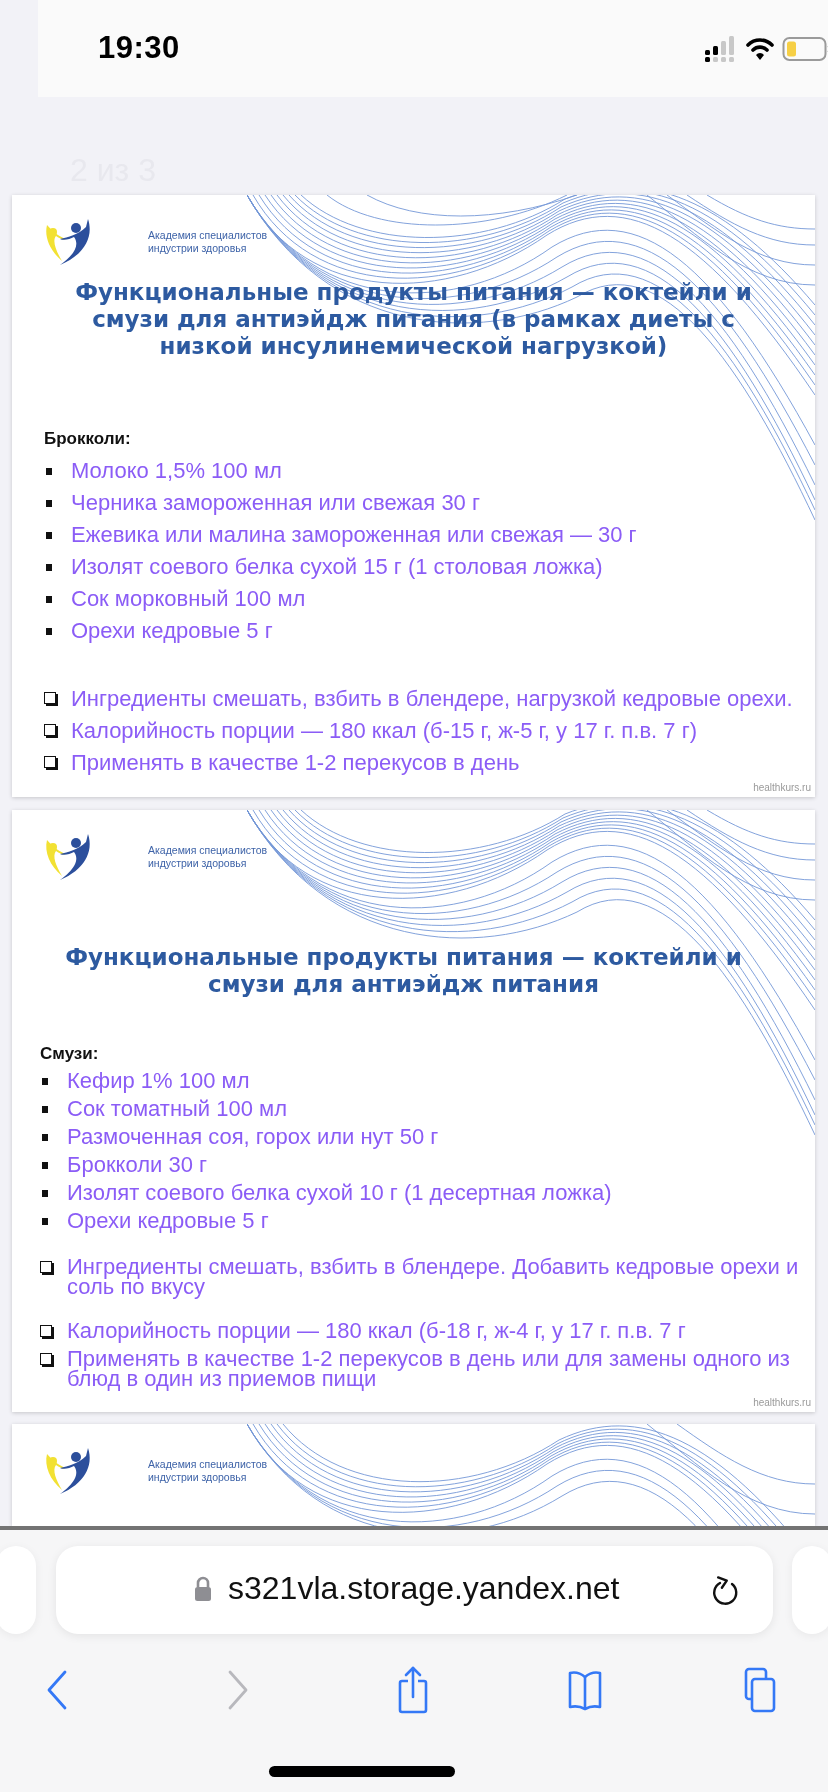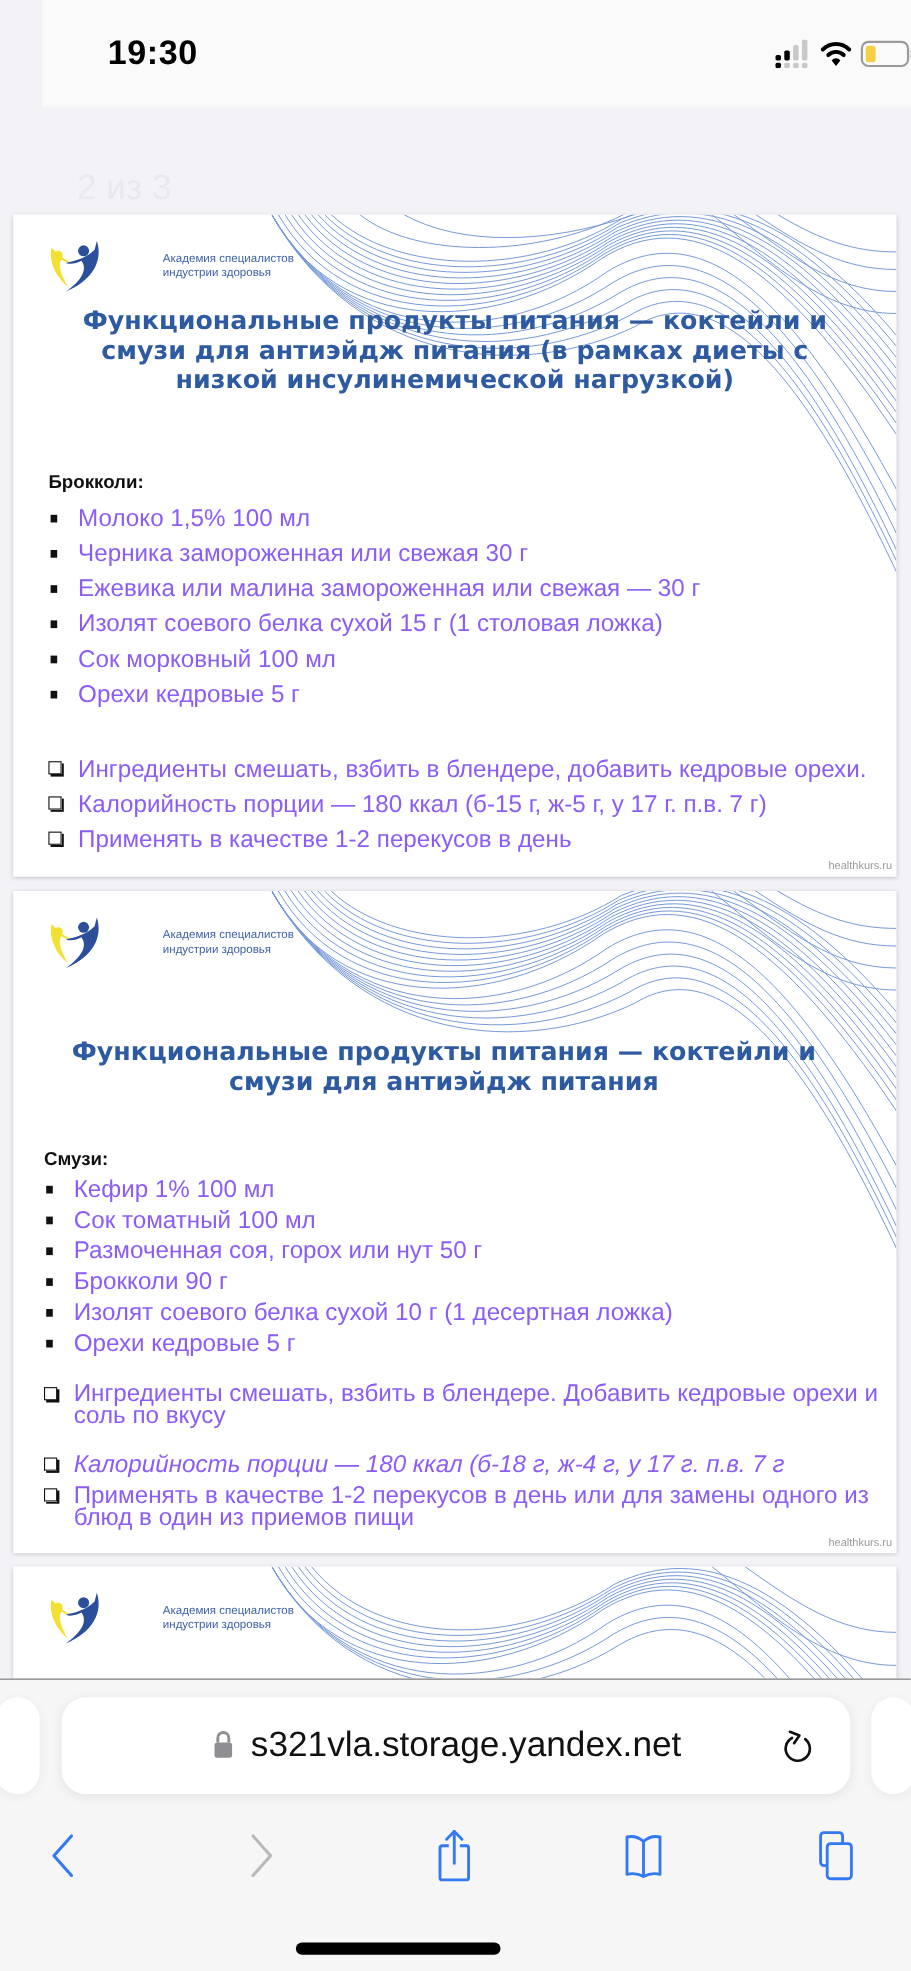--- a/index.html
+++ b/index.html
@@ -12,21 +12,21 @@
   .slide .wave { position: absolute; left: 235px; top: 0; width: 568px; height: 330px; }
   .logo { position: absolute; left: 32px; top: 22px; display: flex; align-items: center; gap: 48px; }
   .logo-text { font-size: 10.5px; color: #3e63a8; line-height: 13px; margin-left: 6px; font-family: "Liberation Sans", sans-serif; }
   .slide-title { position: absolute; left: 0; width: 803px; text-align: center; color: #2d5aa0; font-weight: bold; font-size: 23px; line-height: 27px; font-family: "DejaVu Sans", sans-serif; }
   .section-label { position: absolute; font-weight: bold; font-size: 17px; color: #111; font-family: "Liberation Sans", sans-serif; }
   .list { position: absolute; list-style: none; font-size: 22px; color: #8b5cf6; font-family: "Liberation Sans", sans-serif; }
   .list li { position: relative; padding-left: 27px; }
   .bullet-sq { position: absolute; left: 2px; width: 6px; height: 7px; background: #111; }
   .check-box { position: absolute; left: 0; width: 12px; height: 12px; border: 1.6px solid #111; box-shadow: 2px 2px 0 #111; }
   .watermark { position: absolute; right: 4px; bottom: 4px; font-size: 10px; color: #9a9a9a; font-family: "Liberation Sans", sans-serif; }
-  .bottom-bar { position: absolute; left: 0; top: 1526px; width: 828px; height: 266px; background: #f6f6f7; border-top: 1px solid #737373; }
+  .bottom-bar { position: absolute; left: 0; top: 1526px; width: 828px; height: 266px; background: #f6f6f7; border-top: 4px solid #737373; }
   .url-pill { position: absolute; left: 56px; top: 16px; width: 717px; height: 88px; background: #fff; border-radius: 22px; box-shadow: 0 2px 10px rgba(0,0,0,0.08); }
   .side-pill { position: absolute; top: 16px; width: 40px; height: 88px; background: #fff; border-radius: 22px; box-shadow: 0 2px 10px rgba(0,0,0,0.06); }
   .url-text { position: absolute; left: 172px; top: 24px; font-size: 32px; color: #111; font-family: "Liberation Sans", sans-serif; }
   .toolbar-btn { position: absolute; top: 130px; width: 60px; height: 60px; display: flex; align-items: center; justify-content: center; }
   .home-indicator { position: absolute; left: 269px; top: 1766px; width: 186px; height: 11px; background: #000; border-radius: 6px; }
 </style>
 </head>
 <body>
 
 <div class="status-bar">
@@ -104,21 +104,21 @@
   <div class="section-label" style="left:32px; top:234px;">Брокколи:</div>
   <ul class="list" style="left:32px; top:260px; line-height:32px;">
     <li><span class="bullet-sq" style="top:13px"></span><span>Молоко 1,5% 100 мл</span></li>
     <li><span class="bullet-sq" style="top:13px"></span><span>Черника замороженная или свежая 30 г</span></li>
     <li><span class="bullet-sq" style="top:13px"></span><span>Ежевика или малина замороженная или свежая — 30 г</span></li>
     <li><span class="bullet-sq" style="top:13px"></span><span>Изолят соевого белка сухой 15 г (1 столовая ложка)</span></li>
     <li><span class="bullet-sq" style="top:13px"></span><span>Сок морковный 100 мл</span></li>
     <li><span class="bullet-sq" style="top:13px"></span><span>Орехи кедровые 5 г</span></li>
   </ul>
   <ul class="list" style="left:32px; top:488px; line-height:32px;">
-    <li><span class="check-box" style="top:9px"></span><span>Ингредиенты смешать, взбить в блендере, добавить кедровые орехи.</span></li>
+    <li><span class="check-box" style="top:9px"></span><span>Ингредиенты смешать, взбить в блендере, нагрузкой кедровые орехи.</span></li>
     <li><span class="check-box" style="top:9px"></span><span>Калорийность порции — 180 ккал (б-15 г, ж-5 г, у 17 г.  п.в. 7 г)</span></li>
     <li><span class="check-box" style="top:9px"></span><span>Применять в качестве 1-2 перекусов в день</span></li>
   </ul>
   <div class="watermark">healthkurs.ru</div>
 </div>
 
 <div class="slide" style="top:810px; height:602px;">
   <svg class="wave" viewBox="0 0 568 330" preserveAspectRatio="none">
     <g fill="none" stroke="#5c86d0" stroke-width="0.9" opacity="0.85">
       <path d="M0 0 C60 110 200 110 300 40 C380 -10 460 40 568 200"></path>
@@ -157,27 +157,27 @@
   </div>
   <div class="slide-title" style="top:134px; left:-10px;">
     <div>Функциональные продукты питания — коктейли и</div>
     <div>смузи для антиэйдж питания</div>
   </div>
   <div class="section-label" style="left:28px; top:234px;">Смузи:</div>
   <ul class="list" style="left:28px; top:257px; line-height:28px;">
     <li><span class="bullet-sq" style="top:11px"></span><span>Кефир 1% 100 мл</span></li>
     <li><span class="bullet-sq" style="top:11px"></span><span>Сок томатный 100 мл</span></li>
     <li><span class="bullet-sq" style="top:11px"></span><span>Размоченная соя, горох или нут 50 г</span></li>
-    <li><span class="bullet-sq" style="top:11px"></span><span>Брокколи 90 г</span></li>
+    <li><span class="bullet-sq" style="top:11px"></span><span>Брокколи 30 г</span></li>
     <li><span class="bullet-sq" style="top:11px"></span><span>Изолят соевого белка сухой 10 г (1 десертная  ложка)</span></li>
     <li><span class="bullet-sq" style="top:11px"></span><span>Орехи кедровые 5 г</span></li>
   </ul>
   <ul class="list" style="left:28px; top:447px; width:760px; line-height:20px;">
     <li style="margin-bottom:24px;"><span class="check-box" style="top:4px"></span><span>Ингредиенты смешать, взбить в блендере. Добавить кедровые орехи и соль по вкусу</span></li>
-    <li style="margin-bottom:8px;font-style:italic;"><span class="check-box" style="top:4px"></span><span>Калорийность порции — 180 ккал (б-18 г, ж-4 г, у 17 г.  п.в. 7 г</span></li>
+    <li style="margin-bottom:8px;"><span class="check-box" style="top:4px"></span><span>Калорийность порции — 180 ккал (б-18 г, ж-4 г, у 17 г.  п.в. 7 г</span></li>
     <li><span class="check-box" style="top:4px"></span><span>Применять в качестве 1-2 перекусов в день или для замены одного из блюд в один из приемов пищи</span></li>
   </ul>
   <div class="watermark">healthkurs.ru</div>
 </div>
 
 <div class="slide" style="top:1424px; height:102px;">
   <svg class="wave" viewBox="0 0 568 330" preserveAspectRatio="none">
     <g fill="none" stroke="#5c86d0" stroke-width="0.9" opacity="0.85">
       <path d="M0 0 C60 110 200 110 300 40 C380 -10 460 40 568 200"></path>
       <path d="M6 0 C66 104 204 104 302 36 C382 -12 462 36 568 190"></path>

